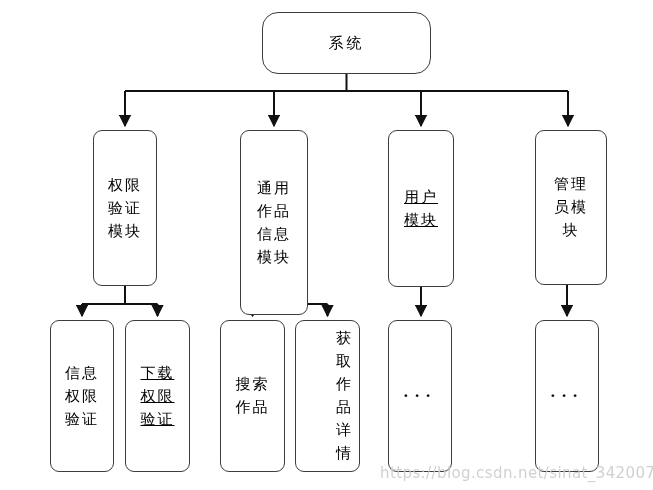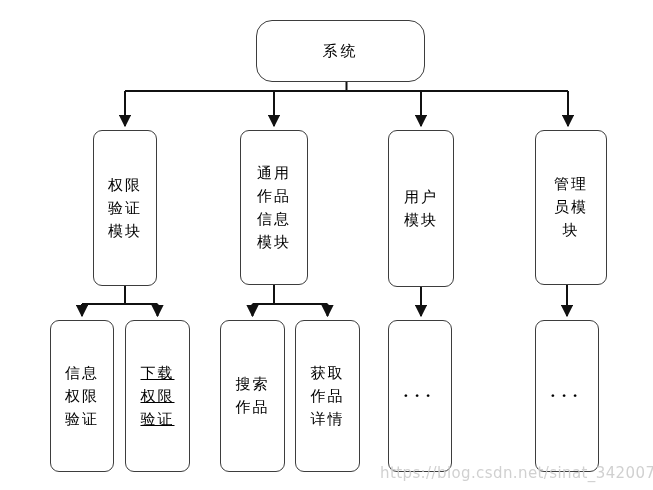--- a/index.html
+++ b/index.html
@@ -24,33 +24,33 @@
     border:1.6px solid var(--box-border);
     border-radius:9px;
     display:flex;align-items:center;justify-content:center;
   }
   .node .label{
     white-space:pre-line;text-align:center;
     font-family:"DejaVu Serif","DejaVu Sans",serif;
     color:var(--text-color);
     font-size:15px;line-height:23px;letter-spacing:2px;
   }
-  .node.root{left:256px;top:12px;width:169px;height:62px;border-radius:16px;margin-top:8px;}
+  .node.root{left:262px;top:12px;width:169px;height:62px;border-radius:16px;}
   .node.root .label{letter-spacing:3px;}
   
   .node.perm   {left:93px; top:130px;width:64px;height:156px;}
-  .node.work   {left:240px;top:130px;width:68px;height:155px;}
-  .node.user   {left:388px;top:130px;width:66px;height:157px;}
+  .node.work   {left:240px;top:130px;width:68px;height:185px;}
+  .node.user   {left:388px;top:130px;width:66px;height:157px;text-decoration:underline;}
   .node.admin  {left:535px;top:130px;width:72px;height:155px;}
   
   .node.lv3{top:320px;height:152px;}
   .node.info-perm    {left:50px; width:64px;}
   .node.down-perm    {left:125px;width:65px;text-decoration:underline;}
   .node.search       {left:220px;width:65px;justify-content:center;}
-  .node.detail       {left:295px;width:65px;}
+  .node.detail       {left:295px;width:65px;padding-left:34px;}
   .node.user-more    {left:388px;width:64px;}
   .node.admin-more   {left:535px;width:64px;}
   .node .label.dots{letter-spacing:6px;font-weight:bold;font-size:15px;}
   .watermark{
     position:absolute;left:380px;top:464px;z-index:3;
     color:var(--watermark-color);
     font-size:15px;letter-spacing:0.4px;opacity:0.9;
     white-space:nowrap;
   }
 </style>

